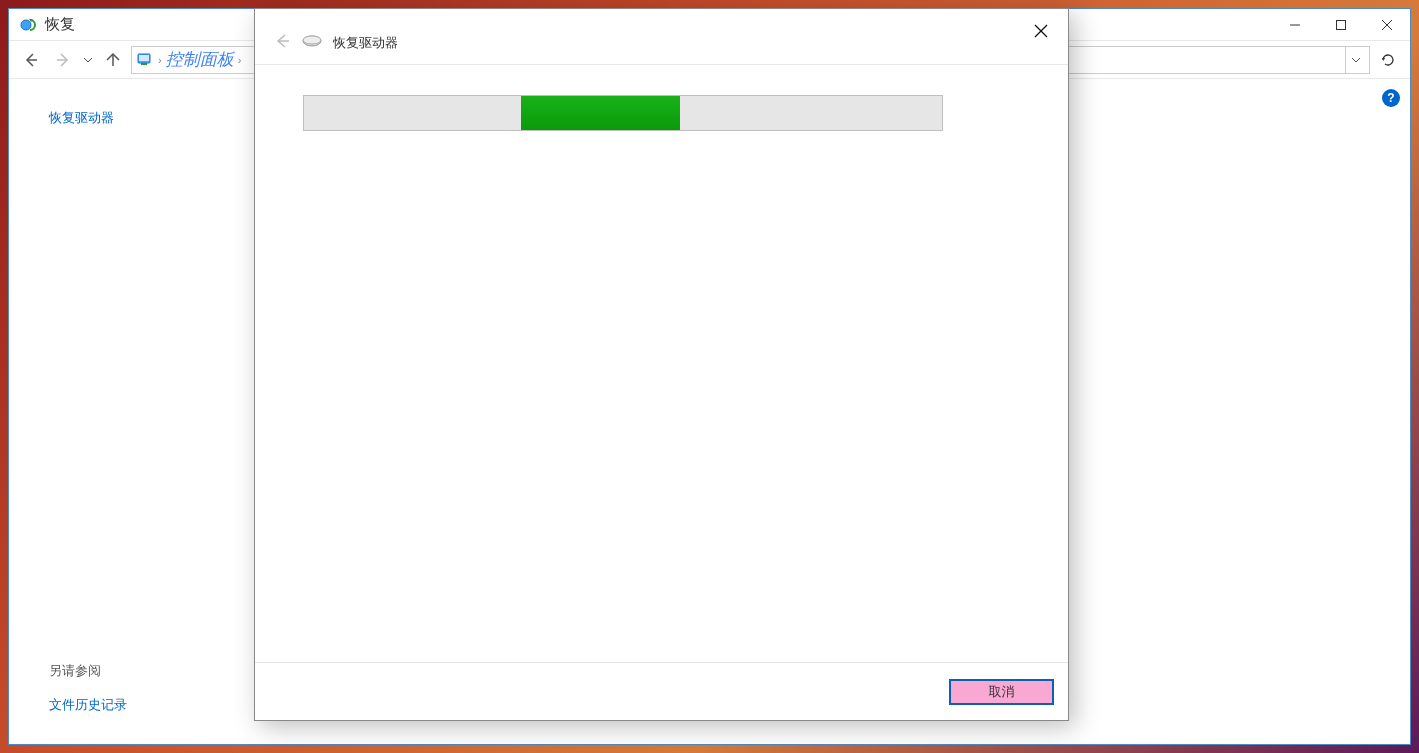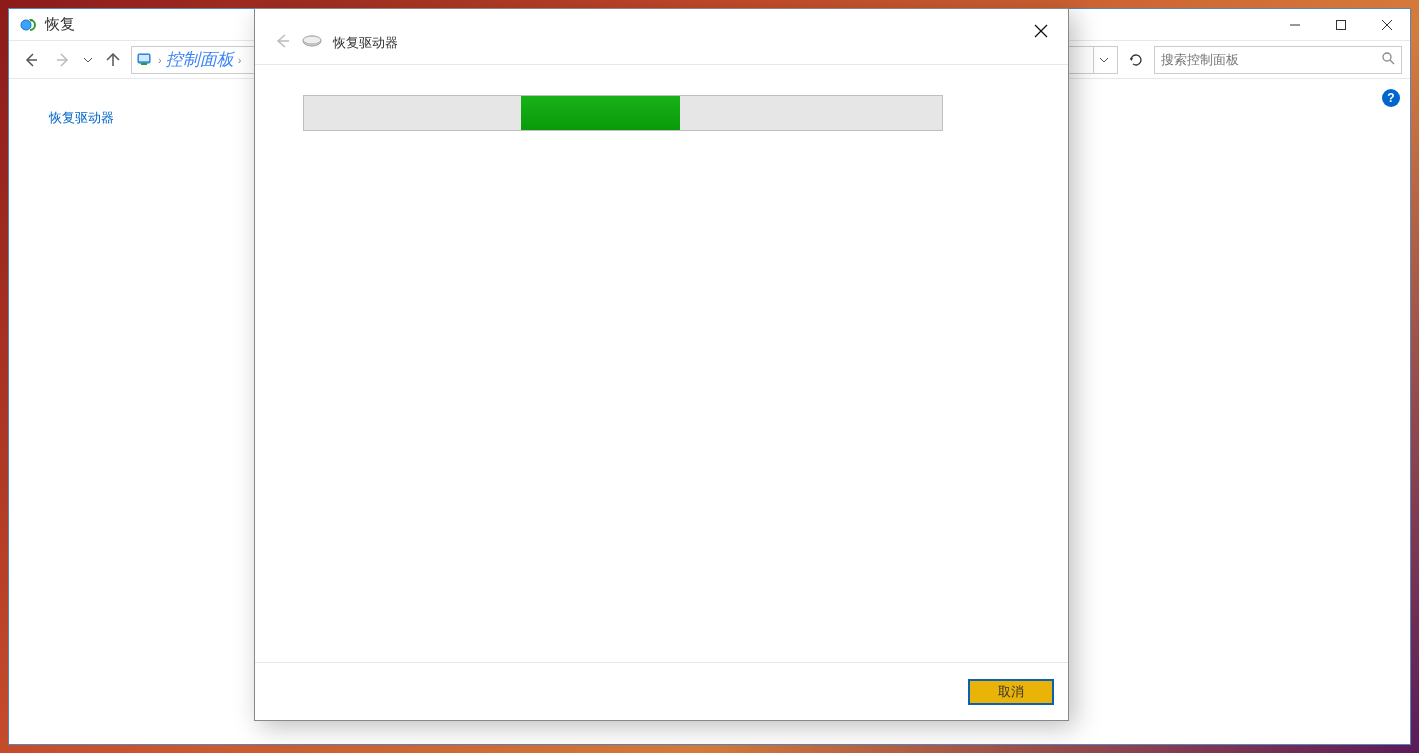--- a/index.html
+++ b/index.html
@@ -186,24 +186,24 @@
     }
     .dialog-footer {
       height: 58px;
       display:flex;
       align-items:center;
       justify-content:flex-end;
       padding: 0 14px;
       border-top:1px solid #e6e6e6;
     }
     .dialog-cancel-btn {
-      width: 86px;
+      width: 105px;
       height: 26px;
       border:2px solid #0b5fb5;
-      background:#eab308;
+      background:#f9a8d4;
       font-size:13px;
       font-family:inherit;
       color:#333;
     }
   </style>
 </head>
 <body>
 
 <div class="main-window">
 
@@ -281,34 +281,29 @@
       </div>
     </div>
 
     <div class="refresh-btn">
       <svg viewBox="0 0 16 16">
           <path d="M3 8 a5 5 0 1 1 2 4" fill="none" stroke="#333" stroke-width="1.3"></path>
           <polygon points="2,6 5,6 3.5,9" fill="#333"></polygon>
         </svg>
     </div>
 
-    <div class="search-box">
-      <input type="text" placeholder="搜索控制面板" style="">
-      <span class="search-icon">
-        <svg width="14" height="14" viewBox="0 0 14 14">
-            <circle cx="6" cy="6" r="4" fill="none" stroke="#888" stroke-width="1.3"></circle>
-            <line x1="9" y1="9" x2="13" y2="13" stroke="#888" stroke-width="1.3"></line>
-          </svg>
-      </span>
-    </div>
   </div>
 
   <div class="content">
     <div class="sidebar">
       <div class="sidebar-home">恢复驱动器</div>
+      <div class="sidebar-footer">
+        <div class="sidebar-footer-label">另请参阅</div>
+        <div class="sidebar-footer-link">文件历史记录</div>
+      </div>
     </div>
     <div class="help-icon">?</div>
   </div>
 </div>
 
 <div class="dialog">
   <div class="dialog-close">
     <svg viewBox="0 0 14 14">
         <line x1="1" y1="1" x2="13" y2="13" stroke="#111" stroke-width="1.3"></line>
         <line x1="13" y1="1" x2="1" y2="13" stroke="#111" stroke-width="1.3"></line>

